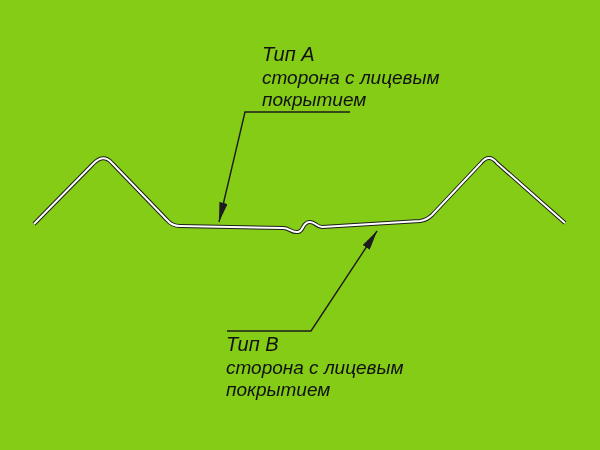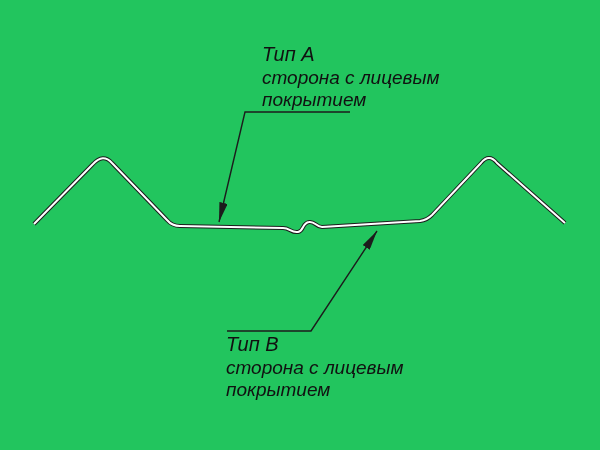--- a/index.html
+++ b/index.html
@@ -4,21 +4,21 @@
 <style>
   html, body {
     margin: 0;
     padding: 0;
     background: #ffffff;
   }
   .stage {
     position: relative;
     width: 600px;
     height: 450px;
-    background: #22c55e;
+    background: #84cc16;
     overflow: hidden;
   }
   svg.drawing {
     position: absolute;
     left: 0;
     top: 0;
     width: 600px;
     height: 450px;
   }
   .profile-outer {

